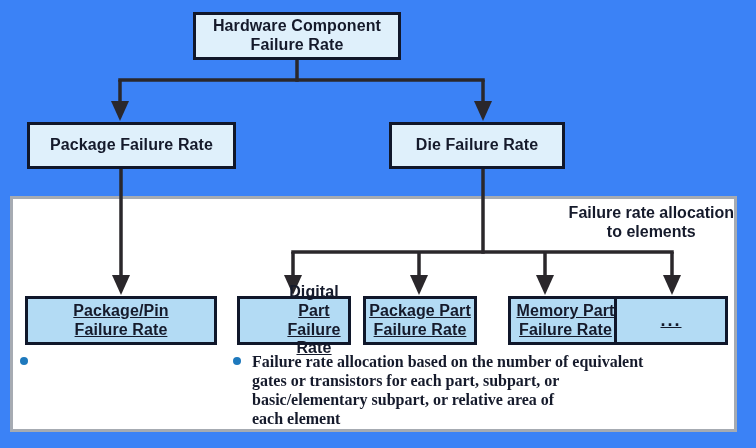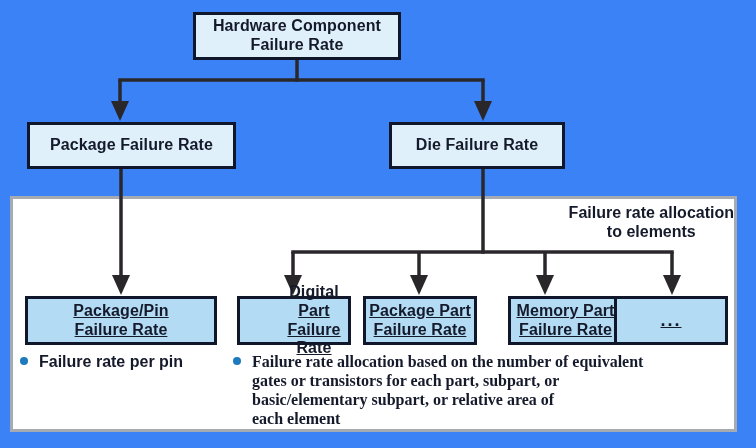--- a/index.html
+++ b/index.html
@@ -159,21 +159,20 @@
     <span>Memory Part</span>
     <span>Failure Rate</span>
   </div>
 
   <div class="node fill-med node-ellipsis">
     <span>...</span>
   </div>
 
   <div class="bullet-row bullet-left">
     <span class="bullet-dot"></span>
-    <span>Failure rate per pin</span>
   </div>
 
   <div class="bullet-row bullet-right">
     <span class="bullet-dot"></span>
     <span class="bullet-lines">
       <div>Failure rate allocation based on the number of equivalent</div>
       <div>gates or transistors for each part, subpart, or</div>
       <div>basic/elementary subpart, or relative area of</div>
       <div>each element</div>
     </span>

